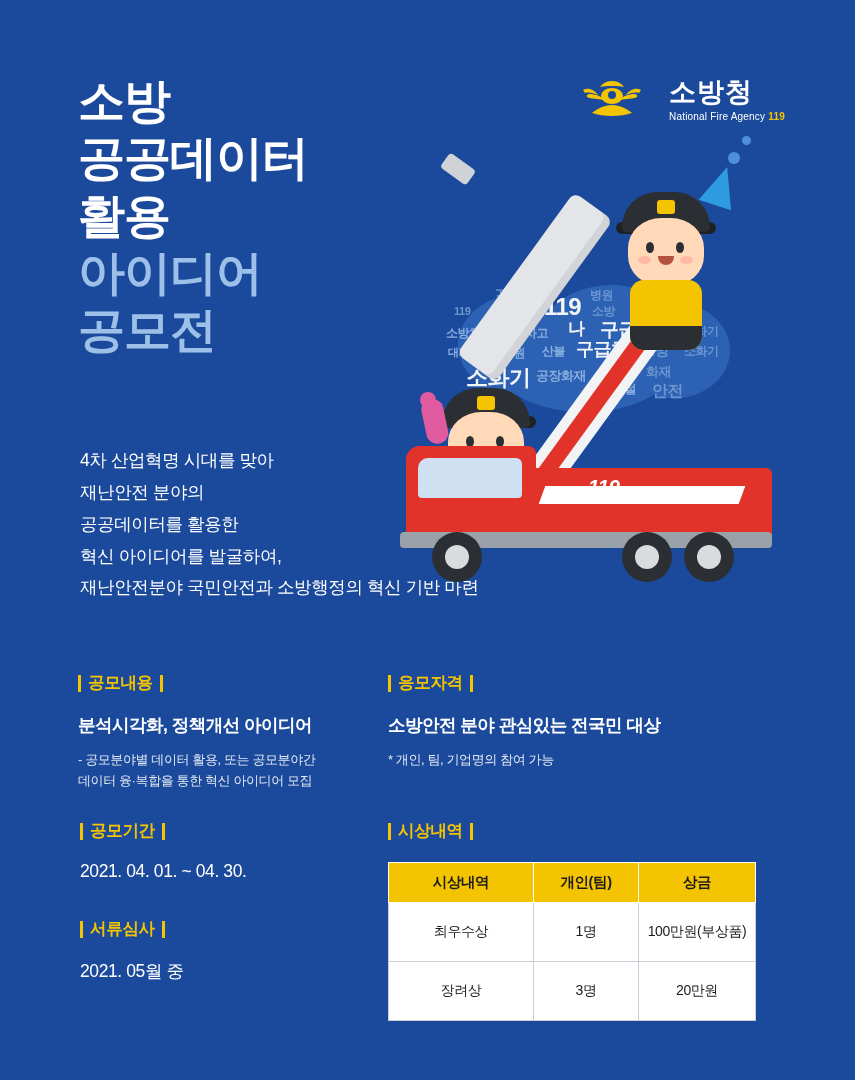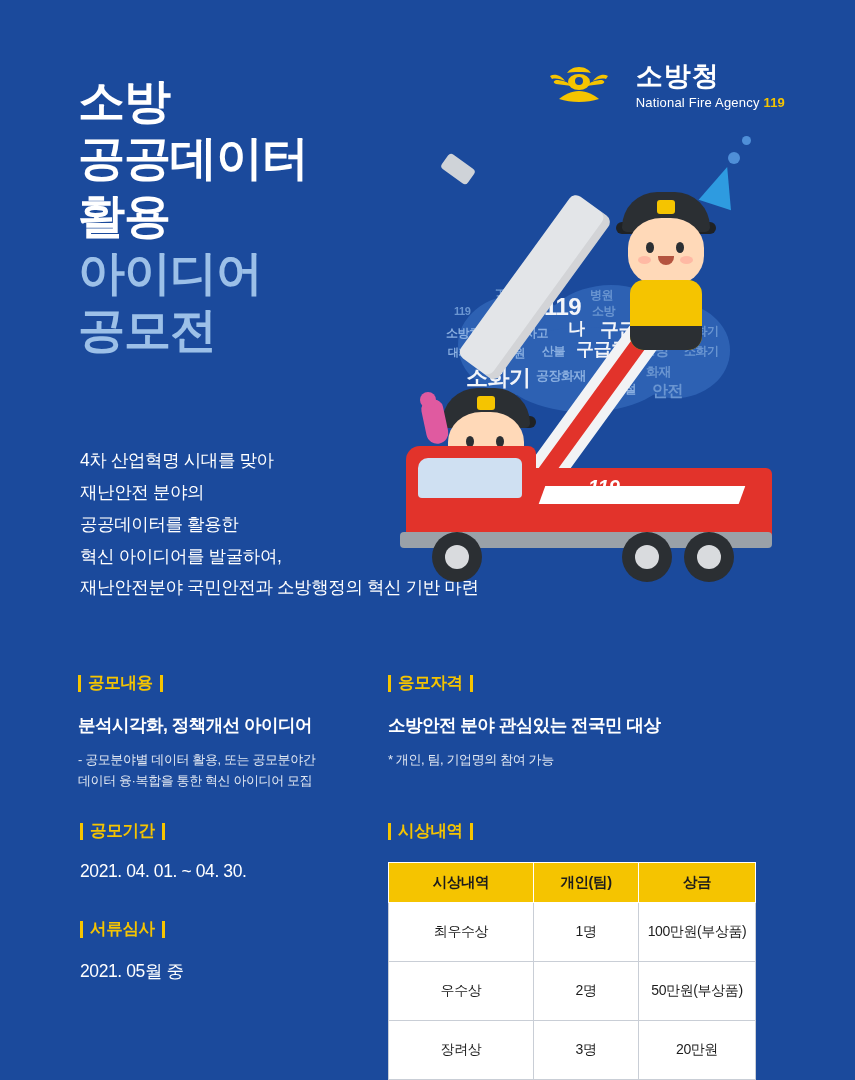--- a/index.html
+++ b/index.html
@@ -21,21 +21,21 @@
     position: absolute;
     left: 0; top: 0;
     width: 855px;
     height: 1080px;
   }
 
   
   .logo-block {
     position: absolute;
     right: 70px;
-    top: 60px;
+    top: 74px;
     display: flex;
     align-items: center;
     gap: 24px;
   }
   .emblem {
     width: 66px;
     height: 52px;
     position: relative;
   }
   .logo-text {
@@ -45,21 +45,21 @@
     line-height: 1;
   }
   .logo-ko {
     color: #ffffff;
     font-size: 27px;
     font-weight: bold;
     letter-spacing: 1px;
   }
   .logo-en {
     color: #ffffff;
-    font-size: 13px;
+    font-size: 10px;
     margin-top: 6px;
     letter-spacing: 0.2px;
   }
   .logo-en .mark {
     color: #f5c400;
     font-weight: bold;
   }
 
   
   .title-block {
@@ -601,25 +601,20 @@
           <th>상금</th>
         </tr>
       </thead>
       <tbody>
         <tr>
           <td>최우수상</td>
           <td>1명</td>
           <td>100만원(부상품)</td>
         </tr>
         <tr>
-          <td>우수상</td>
-          <td>2명</td>
-          <td>50만원(부상품)</td>
-        </tr>
-        <tr>
           <td>장려상</td>
           <td>3명</td>
           <td>20만원</td>
         </tr>
       </tbody>
     </table>
 
   </div>
 </div>
 

